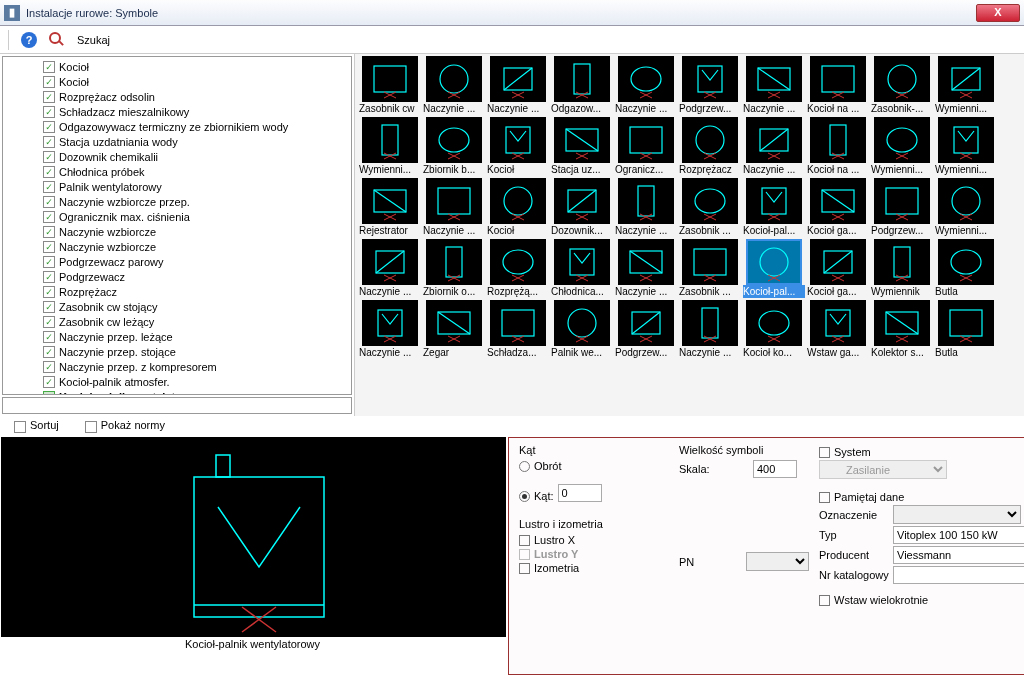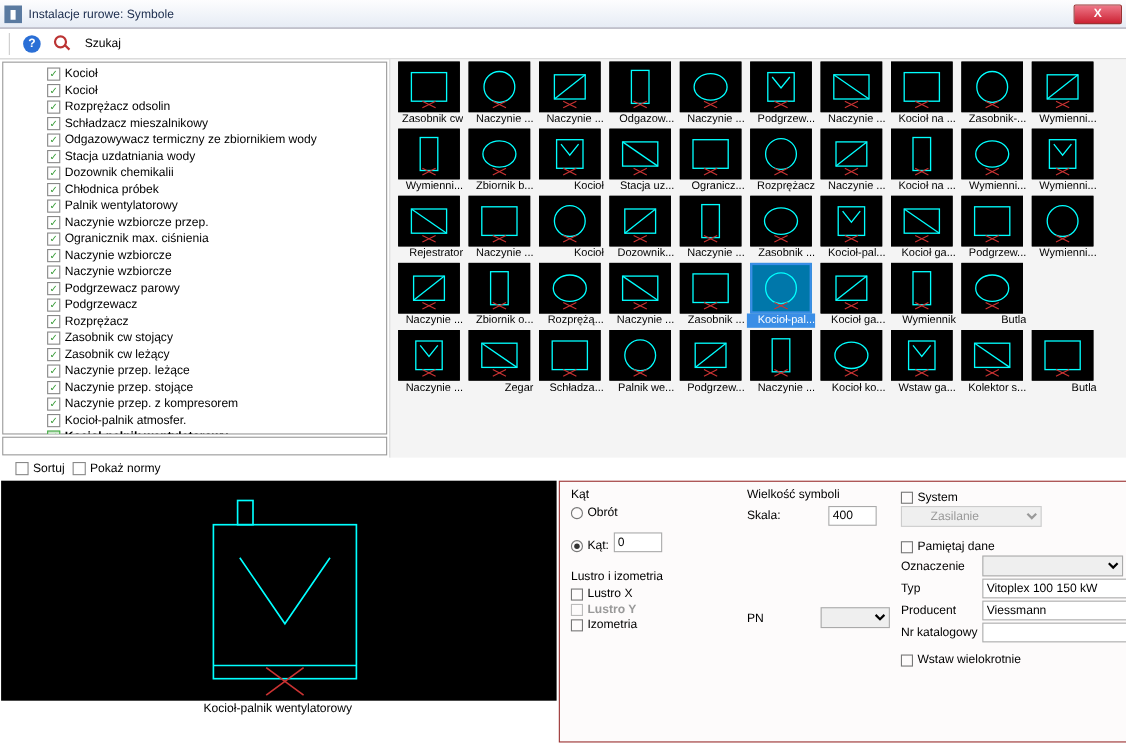--- a/index.html
+++ b/index.html
@@ -23,25 +23,25 @@
 .tree-item.sel span.lab { font-weight:bold; }
 .tree-bot-scroll{height:17px; border:1px solid #999; margin:0 2px 2px 2px; overflow-x:scroll;}
 .tree-bot-scroll div{width:800px;height:1px;}
 .grid-pane { flex:1; background:#f4f4f4; display:flex; flex-direction:column;}
 .grid-scroll { flex:1; overflow:hidden; padding: 2px 2px 0 4px;}
 .grid-row { display:flex; gap:2px; margin-bottom:2px;}
 .sym { width: 62px; display:flex; flex-direction:column; align-items:center; cursor:pointer;}
 .sym .thumb { width:56px; height:46px; background:#000; border:1px solid #000; display:flex; align-items:center; justify-content:center;}
 .sym.sel .thumb { border:2px solid #3a8ee6; background:#07a; }
 .sym svg { width:52px; height:42px;}
-.sym .cap { width:62px; text-align:right; font-size:10px; white-space:nowrap; overflow:hidden; text-overflow:ellipsis; padding:1px 0;}
+.sym .cap { width:62px; text-align:left; font-size:10px; white-space:nowrap; overflow:hidden; text-overflow:ellipsis; padding:1px 0;}
 .sym.sel .cap { background:#3a8ee6; color:#fff;}
 .grid-bot-scroll{height:17px;margin:0 2px 2px 2px;overflow-x:scroll;}
 .grid-bot-scroll div{width:2000px;height:1px;}
-.sort-row { height:20px; display:flex; align-items:center; gap:7px; padding:0 14px;}
+.sort-row { height:20px; display:flex; align-items:center; gap:26px; padding:0 14px;}
 .chk { width:12px; height:12px; border:1px solid #888; display:inline-block; margin-right:4px; vertical-align:middle;}
 .bottom { display:flex; height:240px; }
 .preview { width:505px; background:#000; display:flex; flex-direction:column; align-items:center; justify-content:center; margin:1px;}
 .preview svg { width: 220px; height: 200px;}
 .preview-label { height:18px; text-align:center; width:505px; background:#fff;}
 .props { flex:1; border:1px solid #9a3030; background:#fdfbfb; padding:6px 10px; margin:1px 4px 1px 1px; display:grid; grid-template-columns: 150px 130px 1fr; gap:2px 10px;}
 .props .group-title{margin-bottom:4px;}
 .radio,.cbox{display:flex;align-items:flex-end;gap:4px;margin:2px 0;}
 .radio i{width:11px;height:11px;border:1px solid #777;border-radius:50%;display:inline-flex;align-items:center;justify-content:center;}
 .radio.on i::after{content:"";width:5px;height:5px;background:#333;border-radius:50%;}
@@ -650,20 +650,35 @@
                 <g stroke="#0ff" fill="none" stroke-width="1.2">
                   <ellipse cx="26" cy="21" rx="15" ry="12"></ellipse>
                 </g>
                 <g stroke="#c33">
                   <line x1="20" y1="40" x2="32" y2="34"></line>
                   <line x1="20" y1="34" x2="32" y2="40"></line>
                 </g>
               </svg>
             </div>
             <div class="cap">Rozprężą...</div>
+          </div>
+          <div class="sym">
+            <div class="thumb">
+              <svg viewBox="0 0 52 42">
+                <g stroke="#0ff" fill="none" stroke-width="1.2">
+                  <rect x="14" y="8" width="24" height="26"></rect>
+                  <path d="M18 12 L26 22 L34 12"></path>
+                </g>
+                <g stroke="#c33">
+                  <line x1="20" y1="40" x2="32" y2="34"></line>
+                  <line x1="20" y1="34" x2="32" y2="40"></line>
+                </g>
+              </svg>
+            </div>
+            <div class="cap">Chłodnica...</div>
           </div>
           <div class="sym">
             <div class="thumb">
               <svg viewBox="0 0 52 42">
                 <g stroke="#0ff" fill="none" stroke-width="1.2">
                   <rect x="10" y="10" width="32" height="22"></rect>
                   <line x1="10" y1="10" x2="42" y2="32"></line>
                 </g>
                 <g stroke="#c33">
                   <line x1="20" y1="40" x2="32" y2="34"></line>

